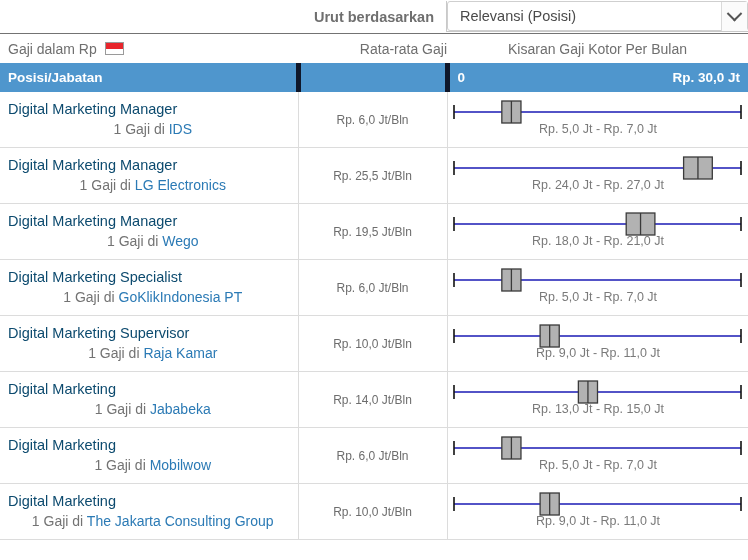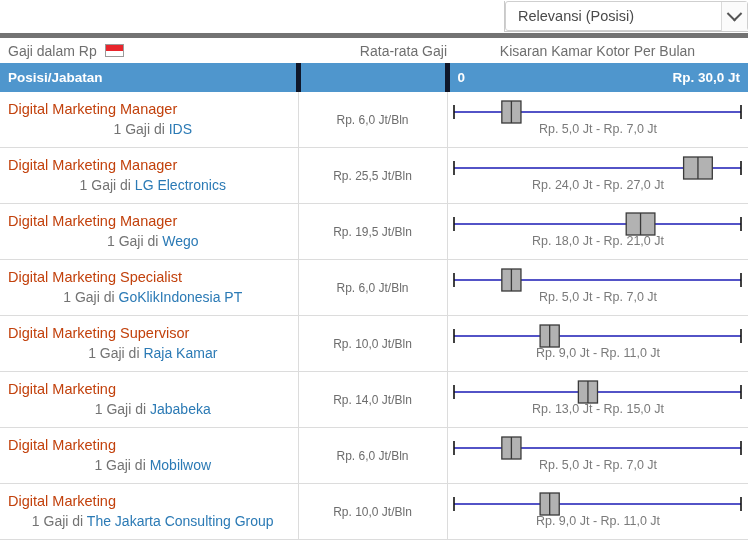--- a/index.html
+++ b/index.html
@@ -31,21 +31,21 @@
   .toolbar-spacer { flex: 1 1 auto; }
   .sort-label {
     font-size: 14.5px;
     font-weight: bold;
     color: #6f6f6f;
     margin-right: 12px;
     white-space: nowrap;
   }
   .select-wrap {
     position: relative;
-    width: 244px;
+    width: 302px;
     height: 31px;
     border: 1px solid #c9c9c9;
     border-right: none;
     border-top: none;
     background: #ffffff;
     box-sizing: border-box;
     display: flex;
     align-items: center;
   }
   .select-wrap .sel-inner {
@@ -82,21 +82,21 @@
     border-right: 2px solid #555;
     border-bottom: 2px solid #555;
     transform: rotate(45deg) translate(-2px,-2px);
   }
 
   
   .subhead {
     height: 30px;
     display: flex;
     align-items: center;
-    border-top: 5px solid #737373;
+    border-top: 1px solid #737373;
     box-sizing: border-box;
   }
   .sh-col1 {
     width: 298px;
     padding-left: 8px;
     display: flex;
     align-items: center;
     box-sizing: border-box;
   }
   .sh-col2 {
@@ -172,21 +172,21 @@
     height: 55px;
     padding: 0;
     vertical-align: middle;
     box-sizing: border-box;
   }
   tbody td.c3cell { border-right: none; }
 
   .pos-cell { padding-left: 8px; }
   .pos-title {
     font-size: 14.5px;
-    color: #c2410c;
+    color: #0c4a6e;
     line-height: 1.35;
     white-space: nowrap;
   }
   .pos-sub {
     font-size: 14px;
     color: #737373;
     line-height: 1.35;
     white-space: nowrap;
     text-align: center;
   }
@@ -219,41 +219,42 @@
     font-size: 12.5px;
     color: #7a7a7a;
     white-space: nowrap;
   }
 </style>
 </head>
 <body>
 
 <div class="toolbar">
   <div class="toolbar-spacer"></div>
+  <div class="sort-label">Urut berdasarkan</div>
   <div class="select-wrap">
     <div class="sel-inner"></div>
     <div class="select-value">Relevansi (Posisi)</div>
     <div class="select-arrow-box">
       <span class="chev"></span>
     </div>
   </div>
 </div>
 
 <div class="subhead">
   <div class="sh-col1">
     <span class="sh-text">Gaji dalam Rp</span>
     <span class="flag">
       <span class="flag-top"></span>
     </span>
   </div>
   <div class="sh-col2">
     <span class="sh-text">Rata-rata Gaji</span>
   </div>
   <div class="sh-col3">
-    <span class="sh-text">Kisaran Kamar Kotor Per Bulan</span>
+    <span class="sh-text">Kisaran Gaji Kotor Per Bulan</span>
   </div>
 </div>
 
 <table class="salary">
   <colgroup>
     <col class="c1">
       <col class="c2">
       <col class="c3">
   </colgroup>
   <thead>

